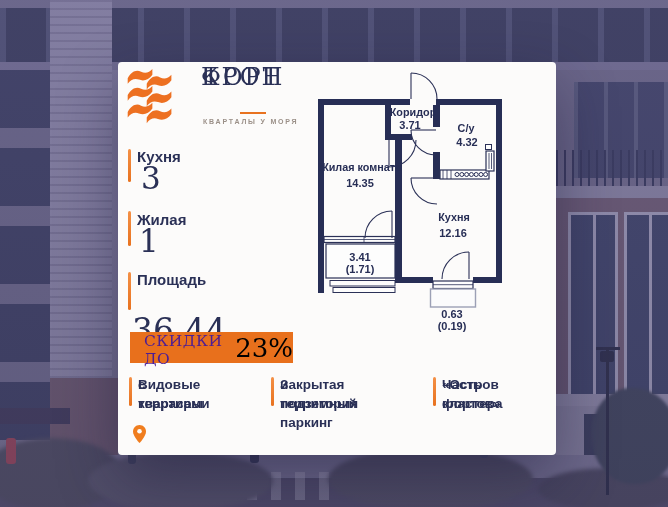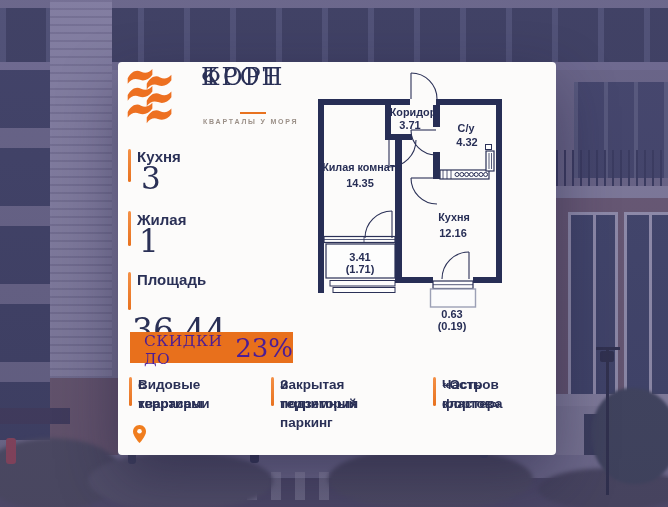--- a/index.html
+++ b/index.html
@@ -76,21 +76,21 @@
   .sv1{left:23px;top:98px;font-size:31px;}
   .sv2{left:21px;top:161px;font-size:31px;}
   .sv3{left:14px;top:221px;font-size:33px;margin-top:28px;}
 
   
   .banner{left:12px;top:270px;width:163px;height:31px;background:#E8701C;
     display:flex;align-items:baseline;gap:7px;padding-left:14px;box-sizing:border-box;}
   .banner-prefix{position:static;font-family:"DejaVu Serif",serif;font-size:15.5px;
     letter-spacing:.5px;color:#4c1d95;align-self:center;padding-top:4px;}
   .banner-value{position:static;font-family:"DejaVu Serif",serif;font-size:26px;
-    color:#4c1d95;align-self:center;}
+    color:#000000;align-self:center;}
 
   
   .feat-bar{width:3px;height:29px;background:linear-gradient(180deg,#f49046,#e8721f);border-radius:2px;top:315px;}
   .fb1{left:11px;} .fb2{left:153px;} .fb3{left:315px;}
   .feat{top:313px;font-size:13.5px;font-weight:700;color:#2A3056;line-height:19px;}
   .ft1{left:20px;} .ft2{left:162px;} .ft3{left:324px;}
 
   
   .pin{left:15px;top:363px;width:13px;height:18px;}
   .loc-text{left:34px;top:365px;font-size:15px;font-weight:600;color:#2A3056;}

